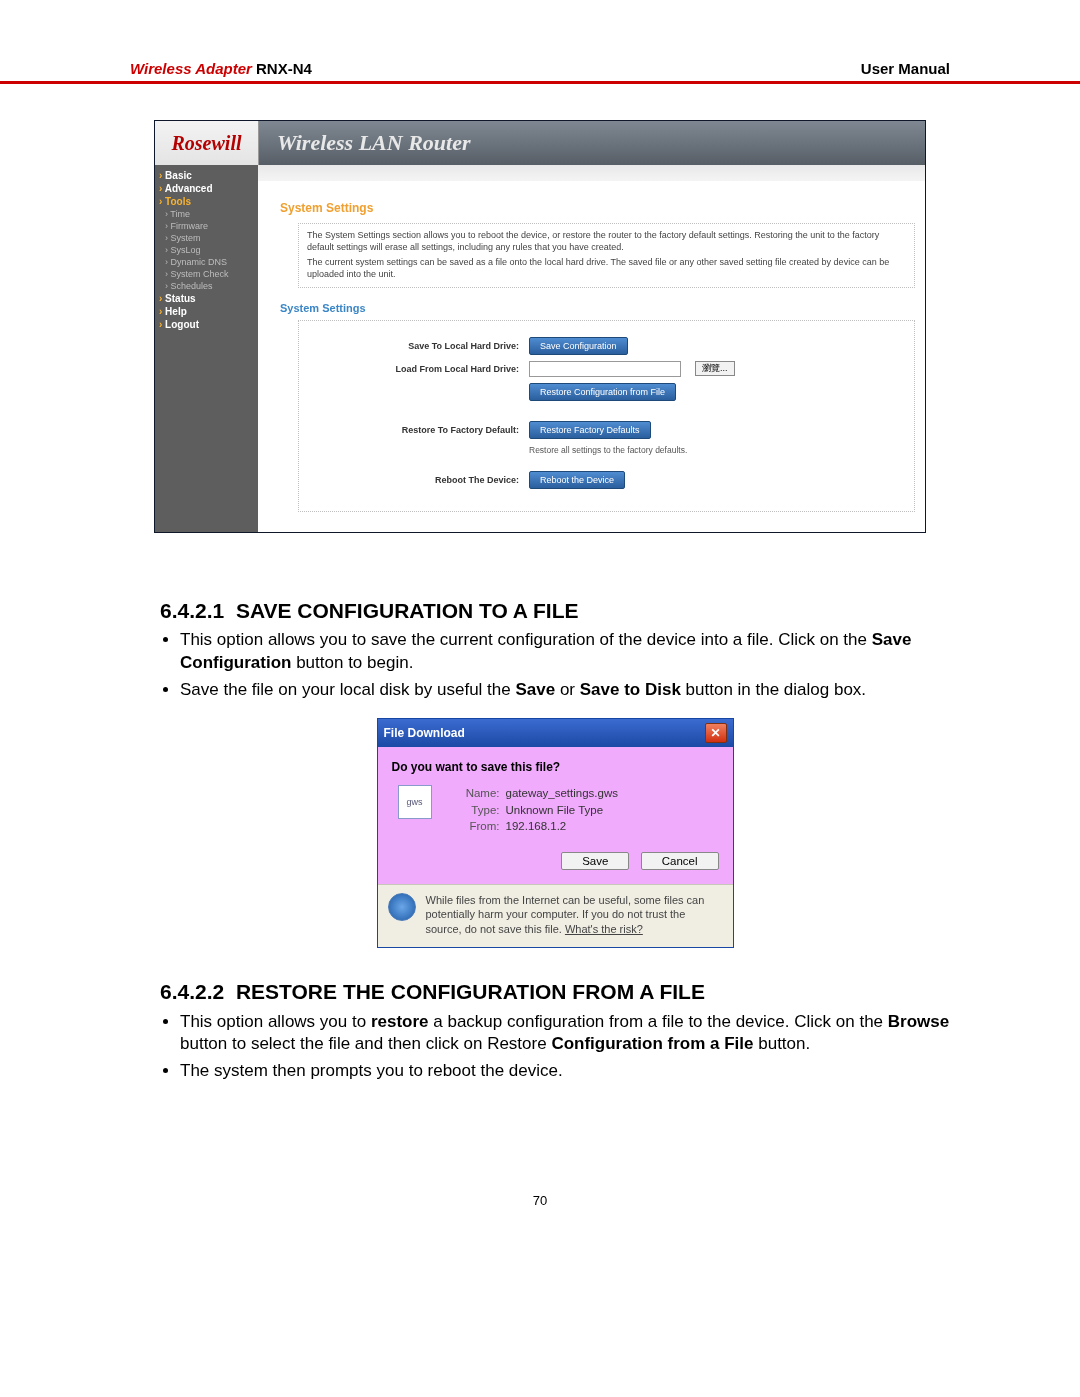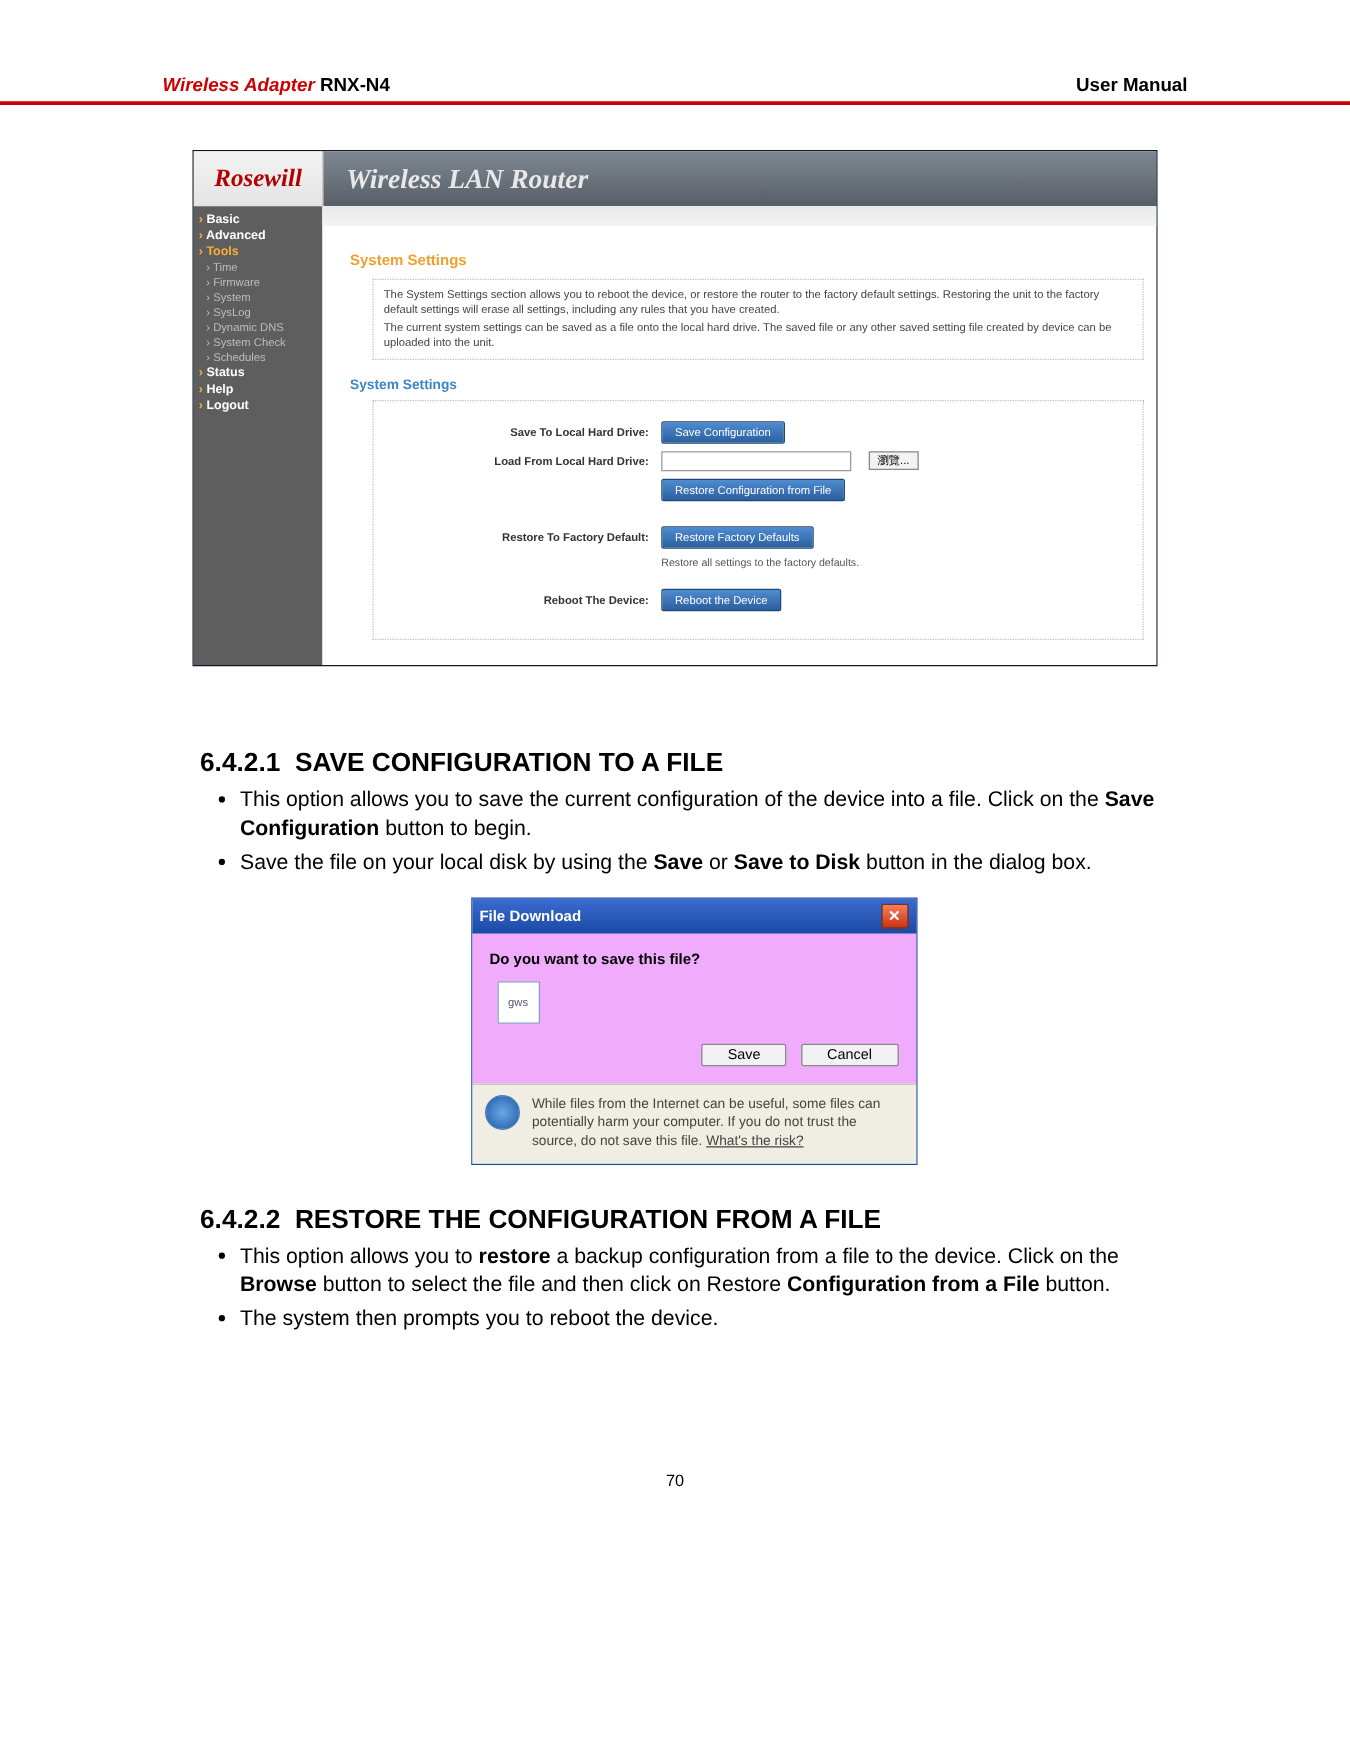--- a/index.html
+++ b/index.html
@@ -150,21 +150,21 @@
     line-height: 1.35;
     color: #000;
     font-family: Arial, Helvetica, sans-serif;
   }
   .doc h3 {
     font-size: 21px;
     font-weight: bold;
     margin: 30px 0 4px 0;
   }
   .doc ul { margin: 2px 0 0 20px; padding: 0; }
-  .doc li { margin: 0 0 4px 12px; }
+  .doc li { margin: 0 0 4px 0; }
 
   
   .dlg {
     width: 355px;
     margin: 16px auto 0 auto;
     border: 1px solid #1847a3;
     font-family: Tahoma, Arial, sans-serif;
     font-size: 12px;
     box-shadow: 0 0 0 1px #7aa inset;
   }
@@ -305,33 +305,38 @@
   <div class="doc">
     <h3>
       <span>6.4.2.1</span>&nbsp;
       <span>SAVE CONFIGURATION TO A FILE</span>
     </h3>
     <ul>
       <li>
         <span>This option allows you to save the current configuration of the device into a file. Click on the </span><b>Save Configuration</b><span> button to begin.</span>
       </li>
       <li>
-        <span>Save the file on your local disk by using the </span><b>Save</b><span> or </span><b>Save to Disk</b><span> button in the dialog box.</span>
+        <span>Save the file on your local disk by useful the </span><b>Save</b><span> or </span><b>Save to Disk</b><span> button in the dialog box.</span>
       </li>
     </ul>
 
     <div class="dlg">
       <div class="dlg-title">
         <span>File Download</span>
         <div class="dlg-x">✕</div>
       </div>
       <div class="dlg-body">
         <div class="q">Do you want to save this file?</div>
         <div class="dlg-info">
           <div class="dlg-icon">gws</div>
+          <div class="dlg-kv">
+            <div class="r"><span class="k">Name:</span><span>gateway_settings.gws</span></div>
+            <div class="r"><span class="k">Type:</span><span>Unknown File Type</span></div>
+            <div class="r"><span class="k">From:</span><span>192.168.1.2</span></div>
+          </div>
         </div>
         <div class="dlg-btns">
           <button>Save</button>
           <button>Cancel</button>
         </div>
       </div>
       <div class="dlg-foot">
         <div class="shield"></div>
         <div>
           <span>While files from the Internet can be useful, some files can potentially harm your computer. If you do not trust the source, do not save this file. </span><span class="link">What's the risk?</span>

